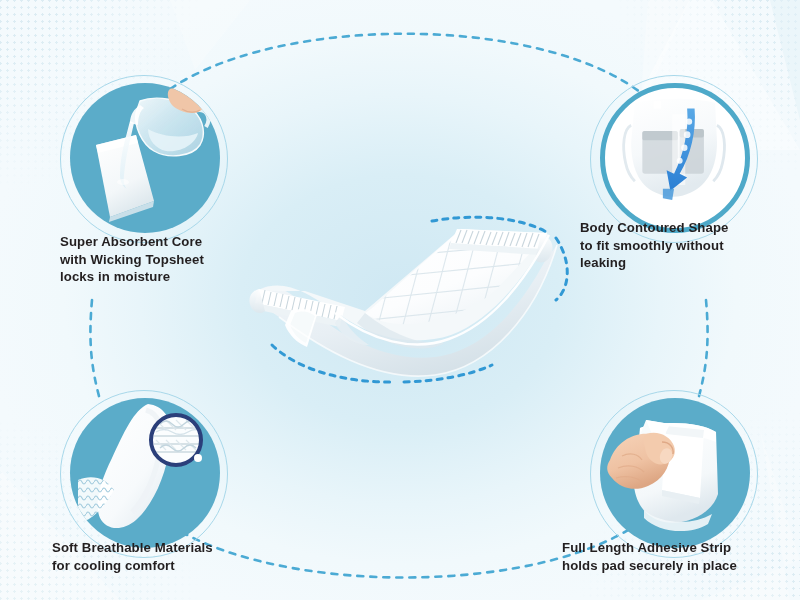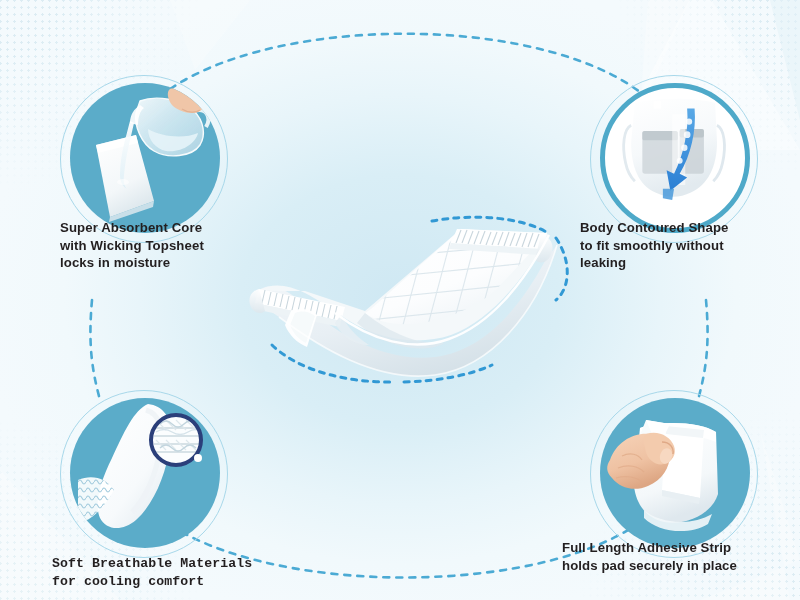--- a/index.html
+++ b/index.html
@@ -61,23 +61,23 @@
   
   .caption {
     position:absolute;
     color:#231f20;
     font-weight:bold;
     font-size:13.2px;
     line-height:1.33;
     letter-spacing:.1px;
     white-space:pre-line;
   }
-  .cap-tl { left:60px;  top:219px; width:215px; }
+  .cap-tl { left:60px;  top:233px; width:215px; }
   .cap-tr { left:580px; top:219px; width:215px; }
-  .cap-bl { left:52px;  top:555px; width:240px;font-family:Liberation Mono, monospace; }
+  .cap-bl { left:52px;  top:539px; width:240px; }
   .cap-br { left:562px; top:539px; width:245px; }
 
   
   #center-product { position:absolute; left:245px; top:195px; width:330px; height:200px; }
 </style>
 </head>
 <body>
 
 <div id="stage">
 

